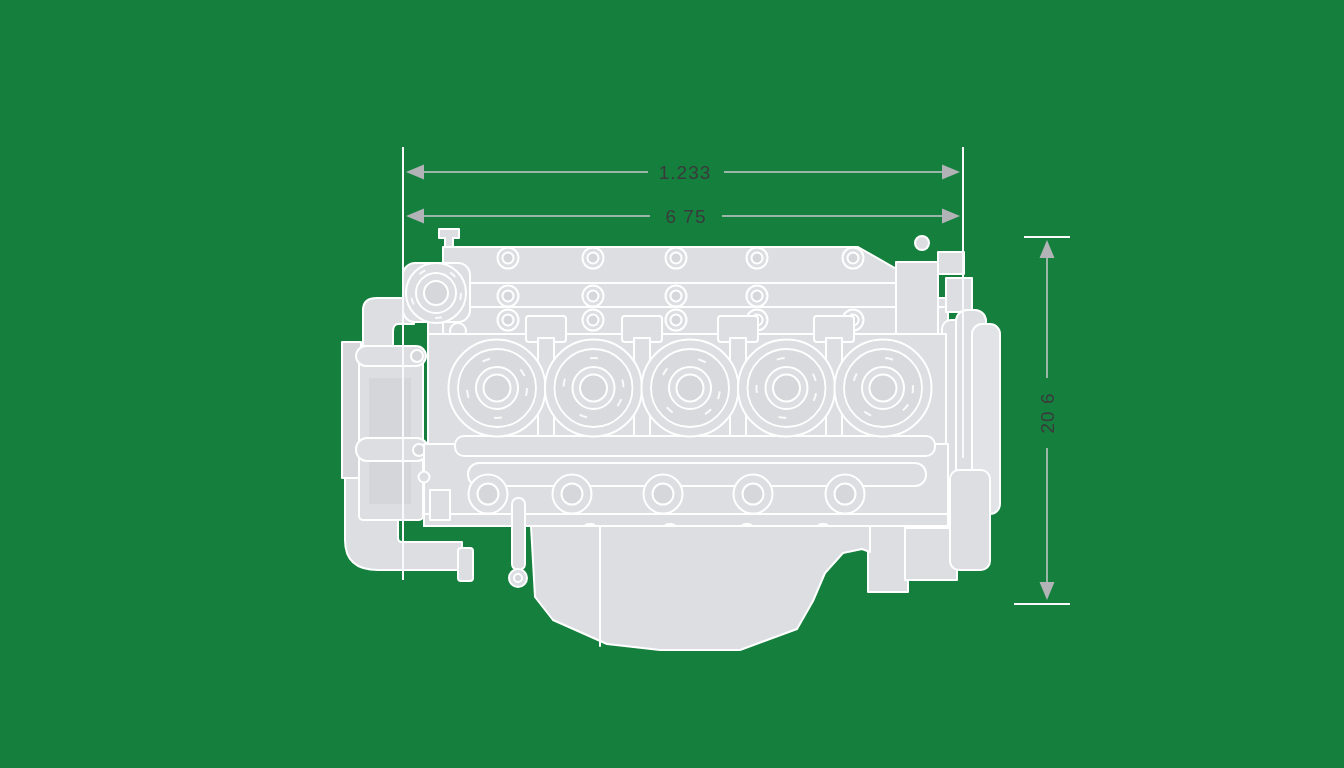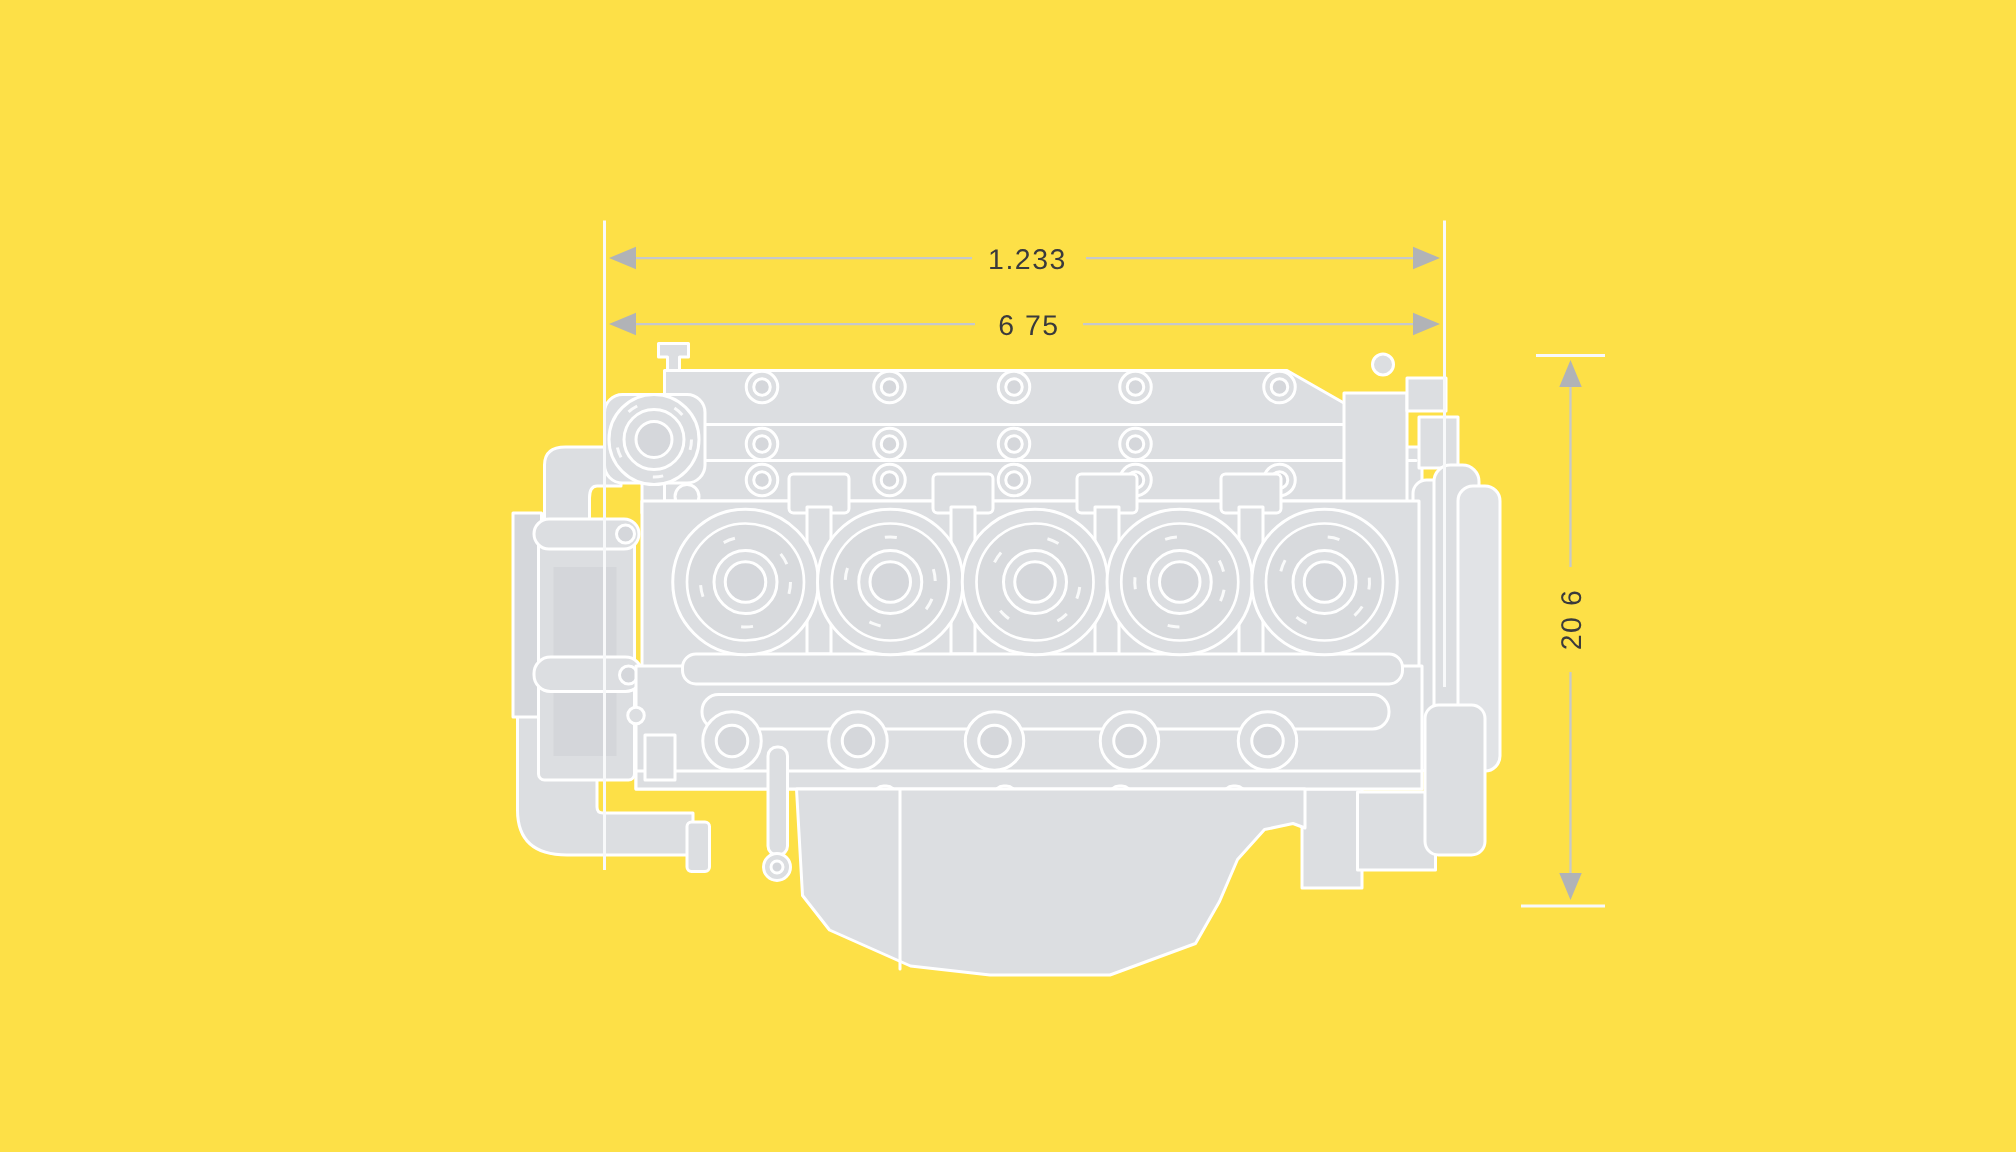--- a/index.html
+++ b/index.html
@@ -1,17 +1,17 @@
 <!DOCTYPE html>
 <html><head>
 <meta charset="utf-8">
 <style>
   html,body{margin:0;padding:0;}
   body{font-family:"Liberation Sans",sans-serif;}
-  .canvas{position:relative;width:1344px;height:768px;background:#fde047;overflow:hidden;}
+  .canvas{position:relative;width:1344px;height:768px;background:#15803d;overflow:hidden;}
   svg{position:absolute;left:0;top:0;display:block;}
   .eng{stroke:#ffffff;stroke-width:2;fill:#dcdee1;stroke-linejoin:round;stroke-linecap:round;}
   .eng-dk{stroke:#ffffff;stroke-width:2;fill:#d5d7db;stroke-linejoin:round;}
   .eng-lt{stroke:#ffffff;stroke-width:2;fill:#e1e3e6;stroke-linejoin:round;}
   .wline{stroke:#ffffff;stroke-width:2;fill:none;stroke-linecap:round;}
   .dash{stroke:#ffffff;stroke-width:2;fill:none;opacity:.85;}
   .ext{stroke:#f8f9fa;stroke-width:2;fill:none;}
   .dim{stroke:#c6c8cb;stroke-width:1.5;fill:none;}
   .arrow{fill:#b1b3b7;stroke:none;}
   .dimtext{fill:#3a3a3c;font-size:19px;letter-spacing:1px;font-family:"Liberation Sans",sans-serif;}

